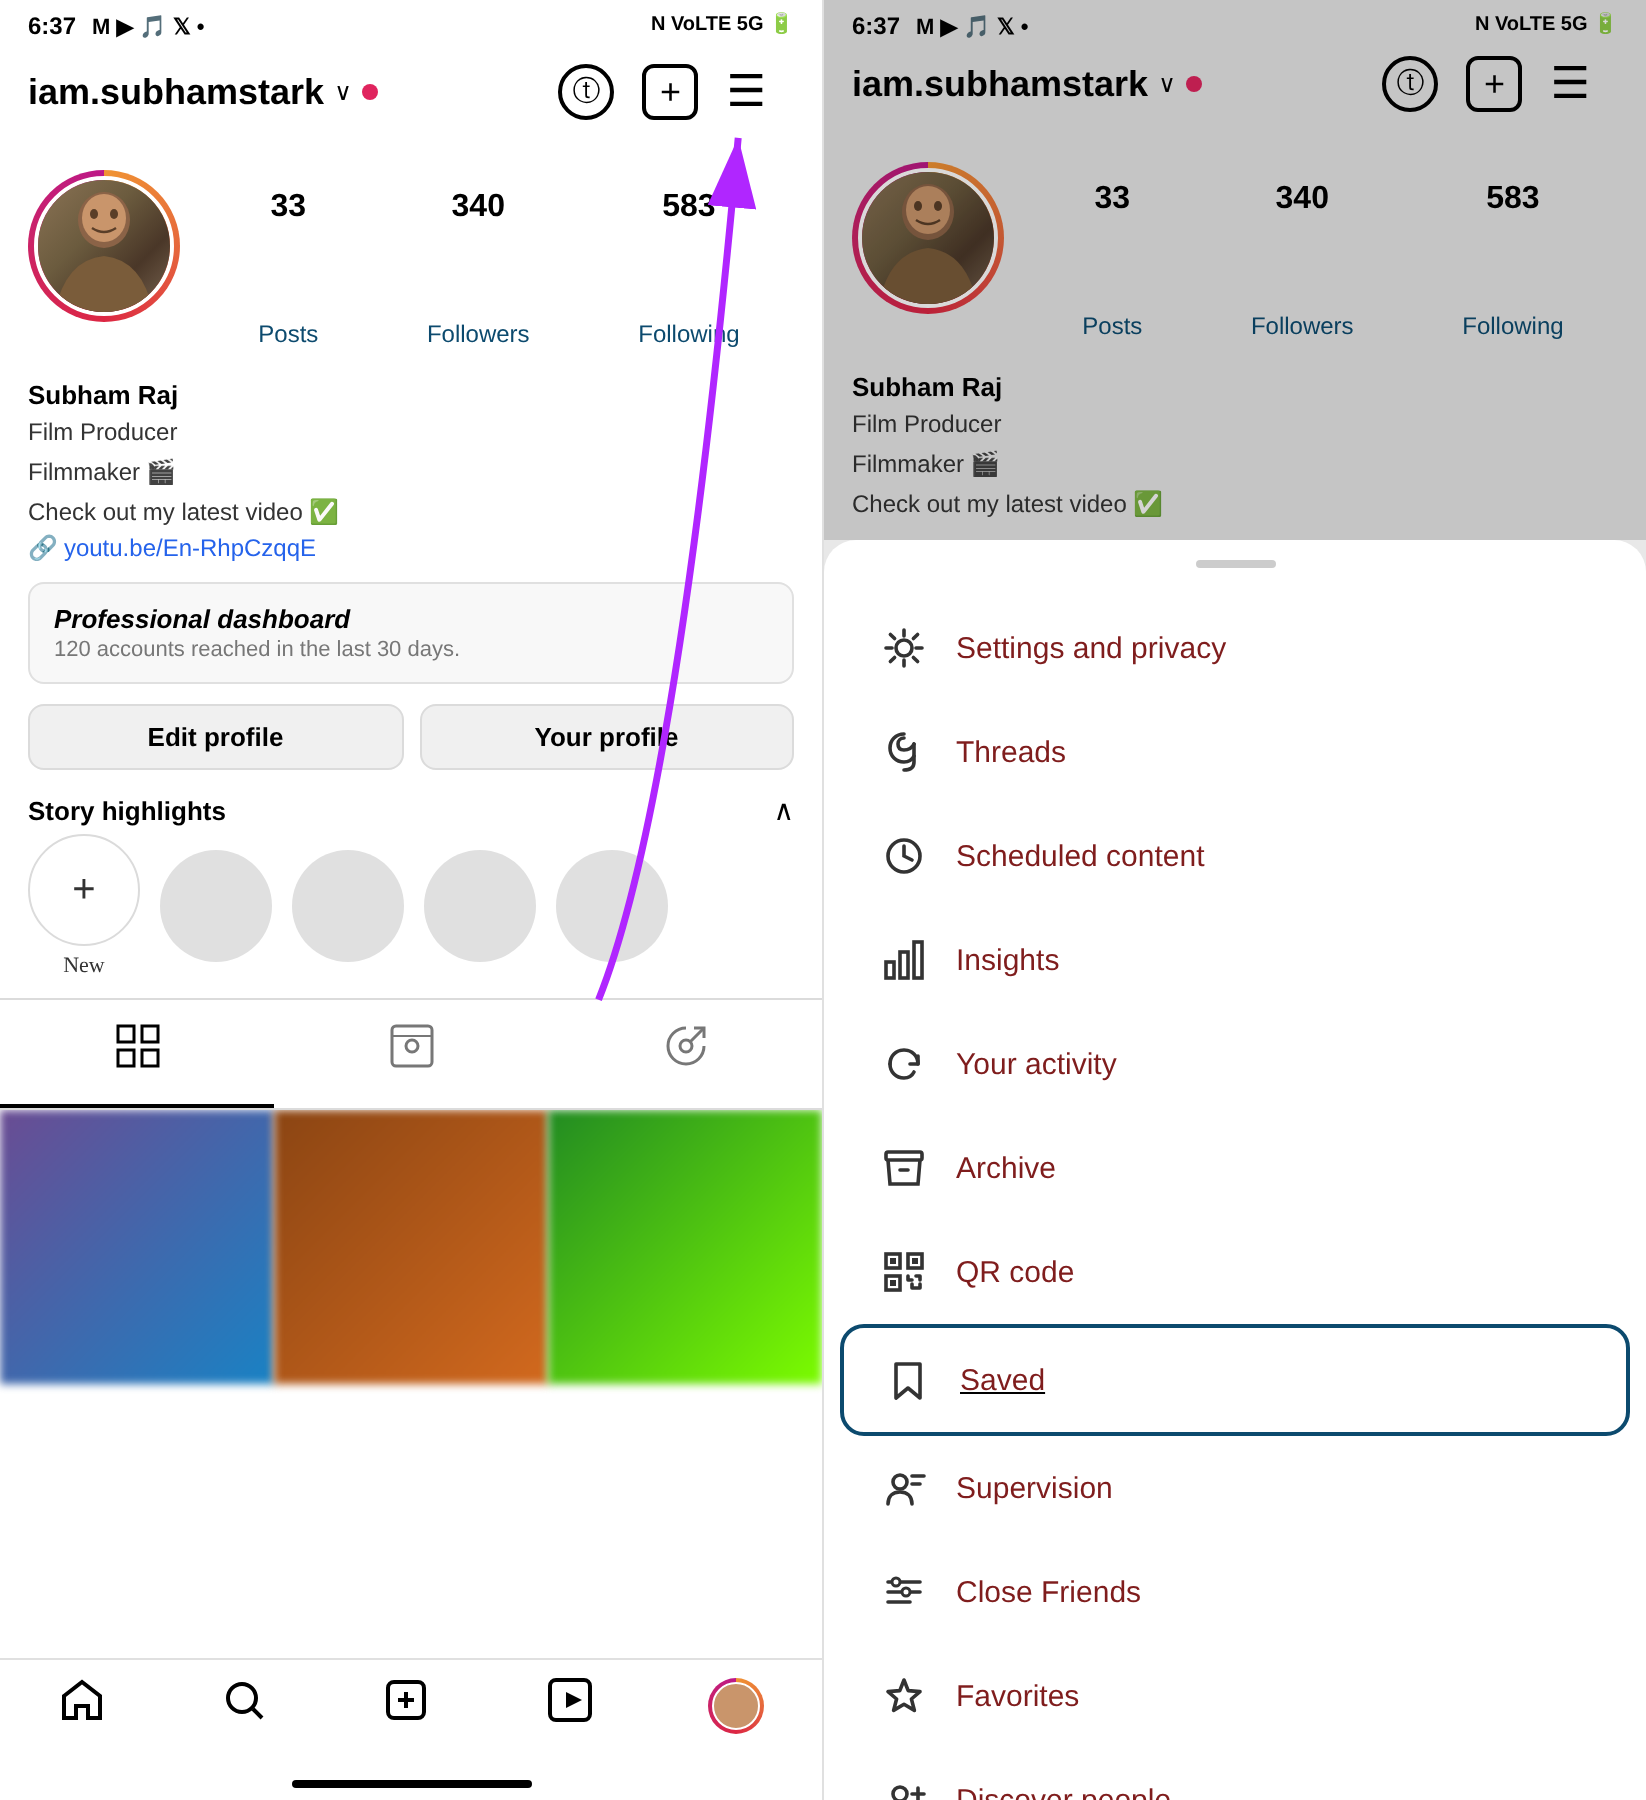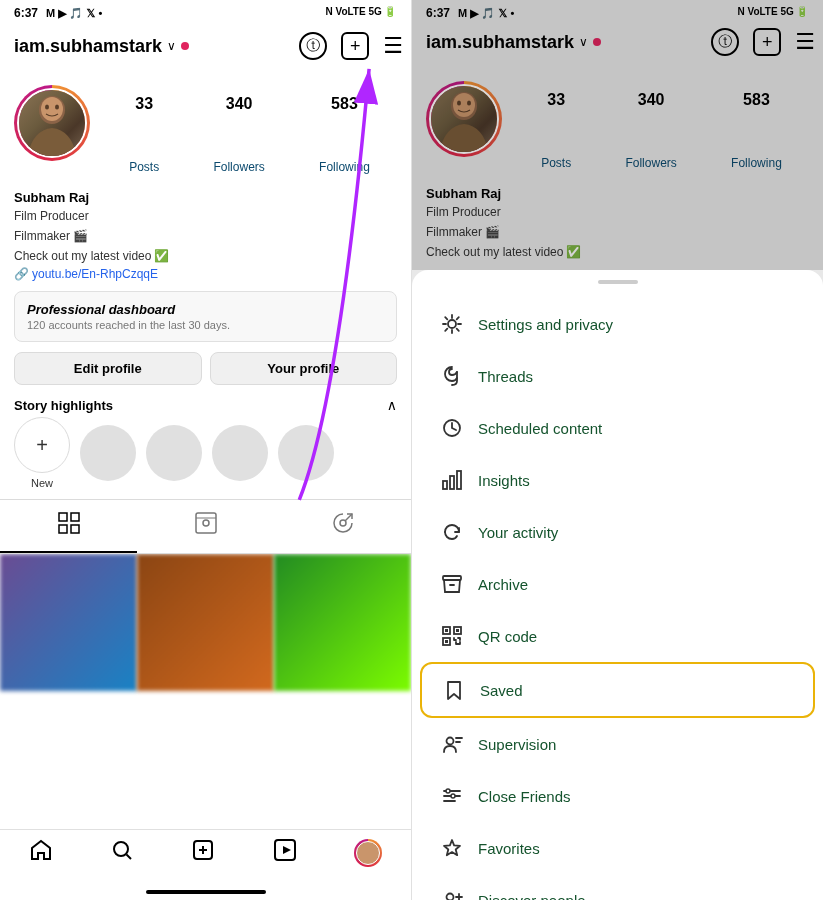--- a/index.html
+++ b/index.html
@@ -46,21 +46,21 @@
       height: 28px;
     }
     .status-left { display: flex; align-items: center; gap: 4px; }
     .status-right { display: flex; align-items: center; gap: 3px; }
     .status-time { font-size: 12px; font-weight: 700; }
 
     
     .top-nav {
       display: flex;
       justify-content: space-between;
-      padding: 4px 8px 8px 14px;
+      padding: 4px 28px 8px 14px;
     }
     .username-row {
       display: flex;
       align-items: center;
       gap: 5px;
     }
     .username {
       font-size: 18px;
       font-weight: 700;
     }
@@ -355,36 +355,37 @@
     .menu-item {
       display: flex;
       align-items: center;
       gap: 14px;
       padding: 14px 20px;
       cursor: pointer;
       border-radius: 12px;
       margin: 0 8px;
     }
     .menu-item.highlighted {
-      border: 2px solid #eab308;
+      border: 2px solid #0c4a6e;
       margin: 0 8px;
+      text-decoration: underline;
     }
     .menu-icon {
       width: 24px;
       height: 24px;
       display: flex;
       align-items: center;
       justify-content: center;
       font-size: 20px;
       color: #333;
       flex-shrink: 0;
     }
     .menu-label {
       font-size: 15px;
-      color: #14532d;
+      color: #7f1d1d;
     }
 
     
     .right-profile-section {
       padding: 4px 14px 10px 14px;
     }
   </style>
 </head>
 <body>
 
@@ -472,21 +473,21 @@
   <div class="story-section">
     <div class="story-header">
       <span class="story-title">Story highlights</span>
       <span style="font-size:14px;">∧</span>
     </div>
     <div class="story-highlights">
       <div class="story-add-wrapper">
         <div class="story-add">
           <span class="story-add-icon">+</span>
         </div>
-        <span style="font-size:11px;color:#333;">New</span>
+        <span style="font-size:11px;color:#333;font-family:Liberation Serif, serif;">New</span>
       </div>
       <div class="story-circle"></div>
       <div class="story-circle"></div>
       <div class="story-circle"></div>
       <div class="story-circle"></div>
     </div>
   </div>
 
   <div class="tabs-row">
     <div class="tab-item active">

